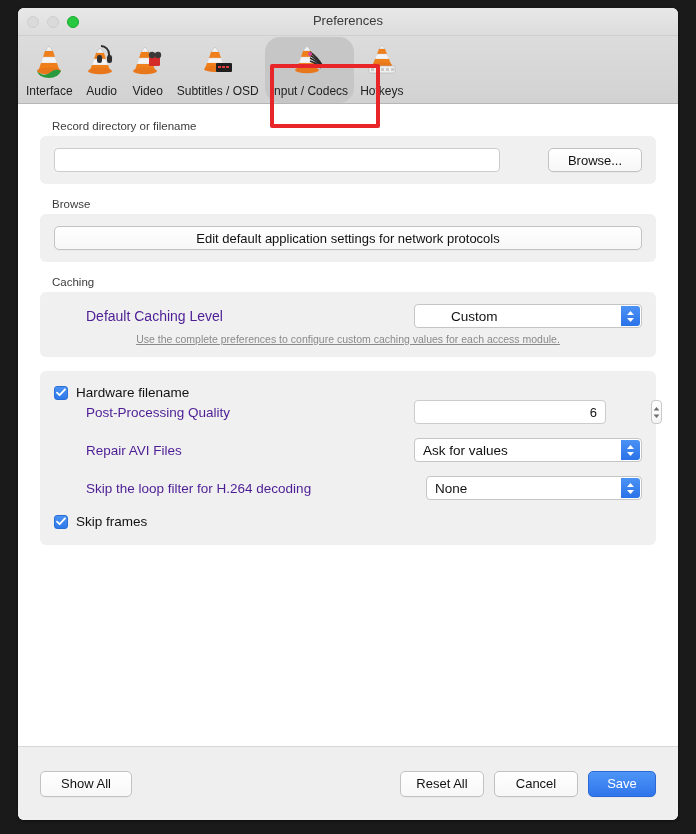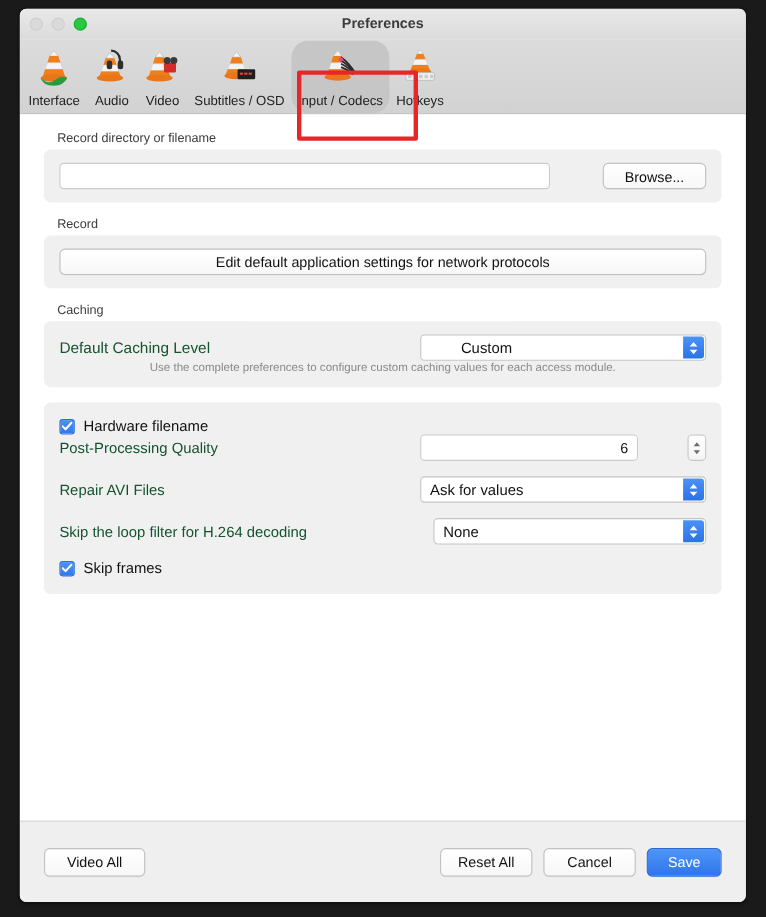--- a/index.html
+++ b/index.html
@@ -21,21 +21,20 @@
     overflow: hidden;
     box-shadow: 0 1px 3px rgba(0,0,0,.5);
   }
 
   
   #titlebar {
     position: relative;
     height: 28px;
     background: linear-gradient(#e8e8e8, #dcdcdc);
     border-bottom: 1px solid #cfcfcf;
-    font-weight: bold;
   }
   .traffic {
     position: absolute; top: 8px;
     width: 12px; height: 12px; border-radius: 50%;
   }
   .traffic.close    { left: 9px;  background: #dadada; border: .5px solid #cfcfcf; }
   .traffic.minimize { left: 29px; background: #dadada; border: .5px solid #cfcfcf; }
   .traffic.zoom     { left: 49px; background: #28c840; border: .5px solid #1aab30; }
   #window-title {
     position: absolute; left: 0; right: 0; top: 5px;
@@ -94,22 +93,23 @@
   }
   .panel {
     background: #f0f0f0;
     border-radius: 6px;
     padding: 12px 14px;
   }
 
   .row { display: flex; align-items: center; gap: 38px; }
   .row + .row { margin-top: 14px; }
   .row-label {
-    font-size: 13.5px; color: #14532d;
+    font-size: 13.5px; color: #4c1d95;
     flex: 0 0 auto;
+    margin-left: 32px;
   }
 
   
   .textfield {
     background: #fff;
     border: 1px solid #cccccc;
     border-radius: 4px;
     height: 24px;
     font-size: 13px;
     color: #111;
@@ -176,21 +176,22 @@
     border-radius: 3px;
     display: flex; align-items: center; justify-content: center;
     margin-right: 8px;
     flex: 0 0 auto;
   }
   .check-label { font-size: 13.5px; color: #121212; }
 
   .hint {
     font-size: 10.5px; color: #8a8a8a;
     text-align: center;
-    margin-top: 0;
+    margin-top: 5px;
+    text-decoration: underline;
   }
 
   
   #footer {
     position: relative;
     height: 74px;
     background: #efefef;
     border-top: 1px solid #d7d7d7;
     display: flex; align-items: center;
     padding: 0 22px;
@@ -327,21 +328,21 @@
       <div class="group-title">Record directory or filename</div>
       <div class="panel">
         <div class="row">
           <input class="textfield" style="flex: 1 1 auto;" placeholder="">
           <button class="btn" style="margin-left:10px; width:94px;">Browse...</button>
         </div>
       </div>
     </div>
 
     <div class="group">
-      <div class="group-title">Record</div>
+      <div class="group-title">Browse</div>
       <div class="panel">
         <button class="btn wide">Edit default application settings for network protocols</button>
       </div>
     </div>
 
     <div class="group">
       <div class="group-title">Caching</div>
       <div class="panel">
         <div class="row">
           <div class="row-label" style="width:290px; font-size:14px;">Default Caching Level</div>
@@ -416,20 +417,20 @@
           </span>
           <span class="check-label">Skip frames</span>
         </div>
 
       </div>
     </div>
 
   </div>
 
   <div id="footer">
-    <button class="btn" style="width:92px;">Video All</button>
+    <button class="btn" style="width:92px;">Show All</button>
     <div class="spacer"></div>
     <button class="btn" style="width:84px;">Reset All</button>
     <button class="btn" style="width:84px;">Cancel</button>
     <button class="btn primary" style="width:68px;">Save</button>
   </div>
 
 </div>
 
 </body></html>

